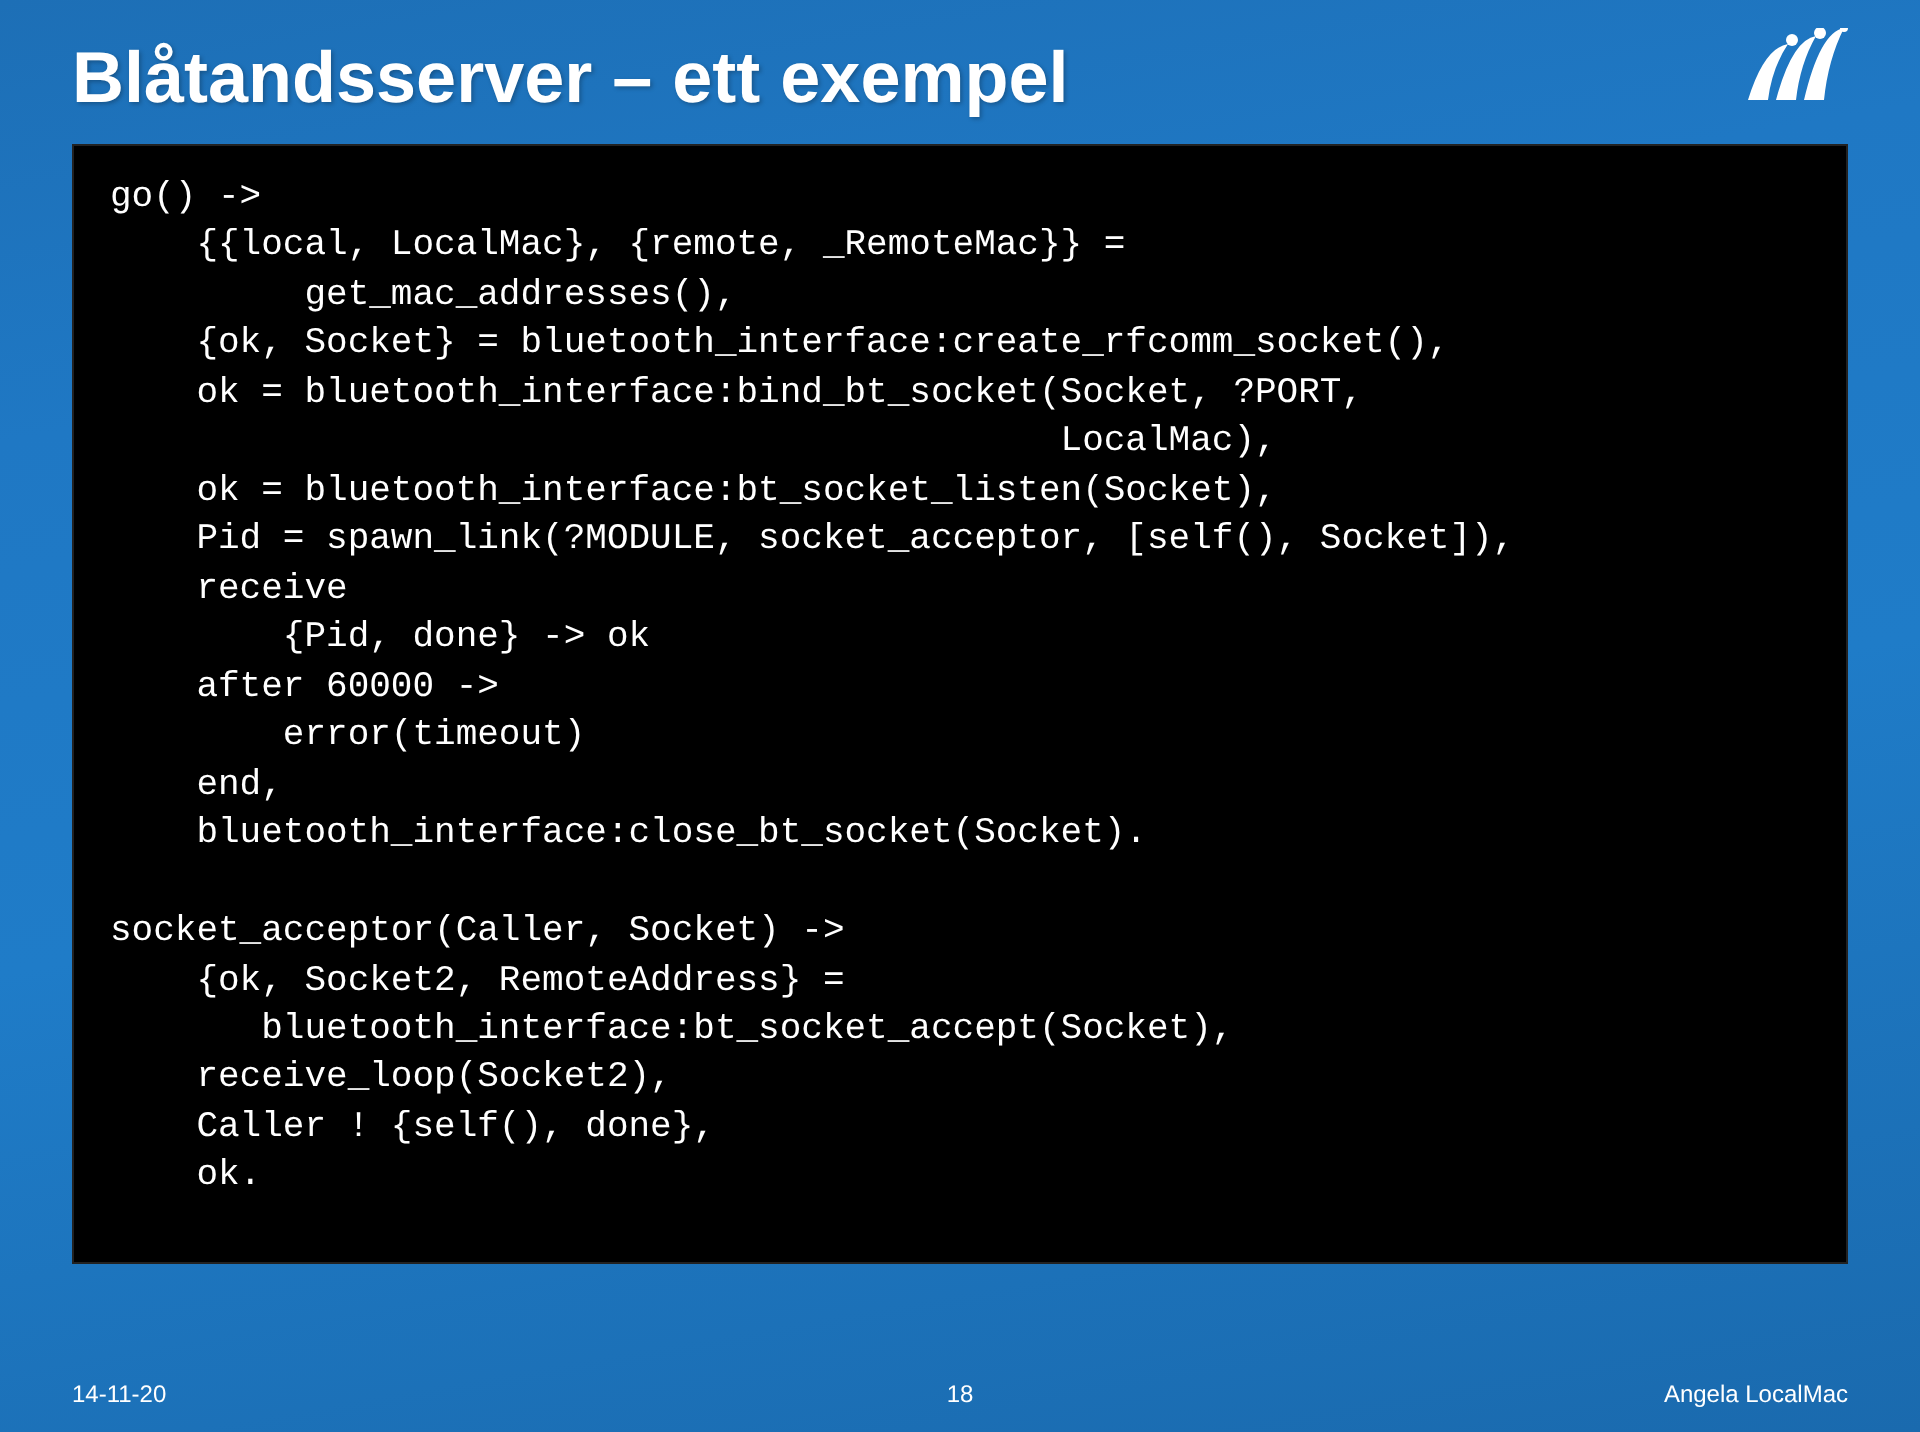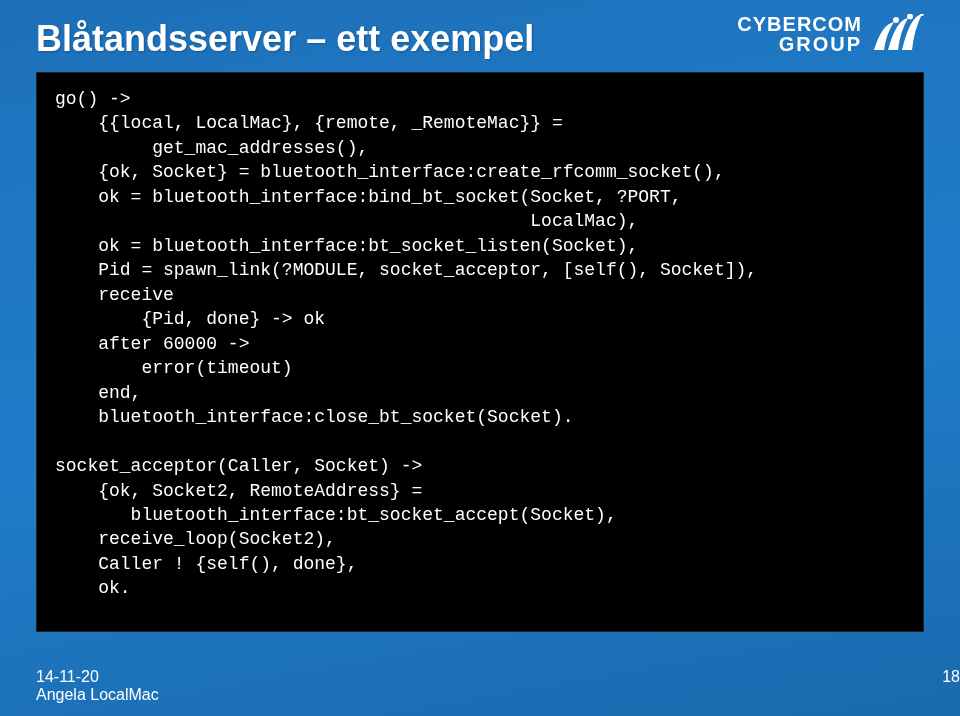--- a/index.html
+++ b/index.html
@@ -39,37 +39,33 @@
     font-size:18px;
     line-height:1.36;
     color:#fff;
     white-space:pre;
     overflow:hidden;
   }
   .footer {
     position:absolute; left:0; right:0; bottom:12px;
     display:flex; justify-content:space-between;
     padding:0 36px;
-    font-size:16px; color:#fff;flex-direction:column;
+    font-size:12px; color:#fff;
   }
-  .footer .center { position:absolute; left:0; right:0; text-align:right; }
+  .footer .center { position:absolute; left:0; right:0; text-align:center; }
   .footer .left, .footer .right { position:relative; z-index:1; }
 </style>
 </head>
 <body>
 
 <div class="slide">
 
   <div class="header">
     <div class="title">Blåtandsserver – ett exempel</div>
     <div class="logo">
-      <div class="logo-text">
-        <div class="l1">CYBERCOM</div>
-        <div class="l2">GROUP</div>
-      </div>
       <div class="logo-mark">
         <svg viewBox="0 0 52 40">
           <path d="M2 36 Q10 10 22 8 Q14 20 12 36 Z" fill="#fff"></path>
           <path d="M16 36 Q24 6 36 4 Q28 18 26 36 Z" fill="#fff"></path>
           <path d="M30 36 Q38 2 50 0 Q42 16 40 36 Z" fill="#fff"></path>
           <circle cx="24" cy="6" r="3" fill="#fff"></circle>
           <circle cx="38" cy="2.5" r="3" fill="#fff"></circle>
           <circle cx="50" cy="0" r="2" fill="#fff"></circle>
         </svg>
       </div>

